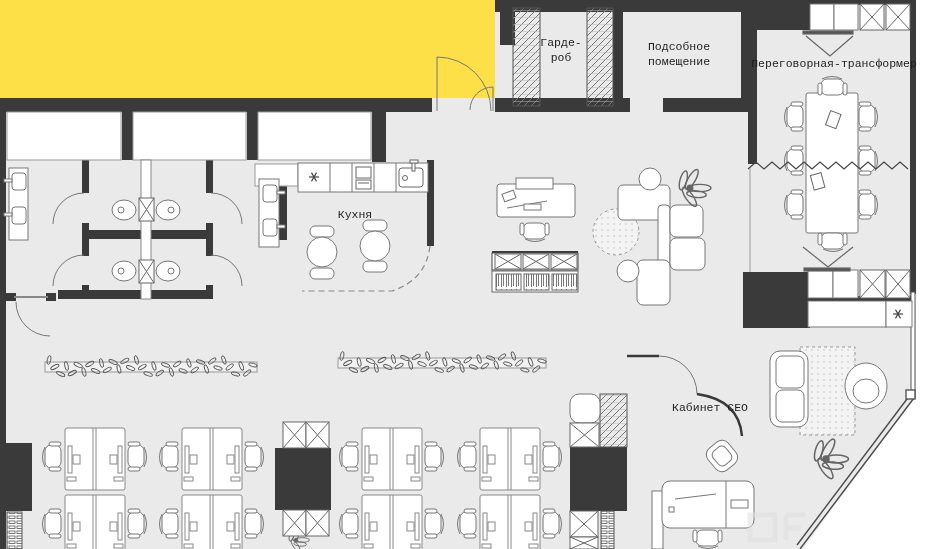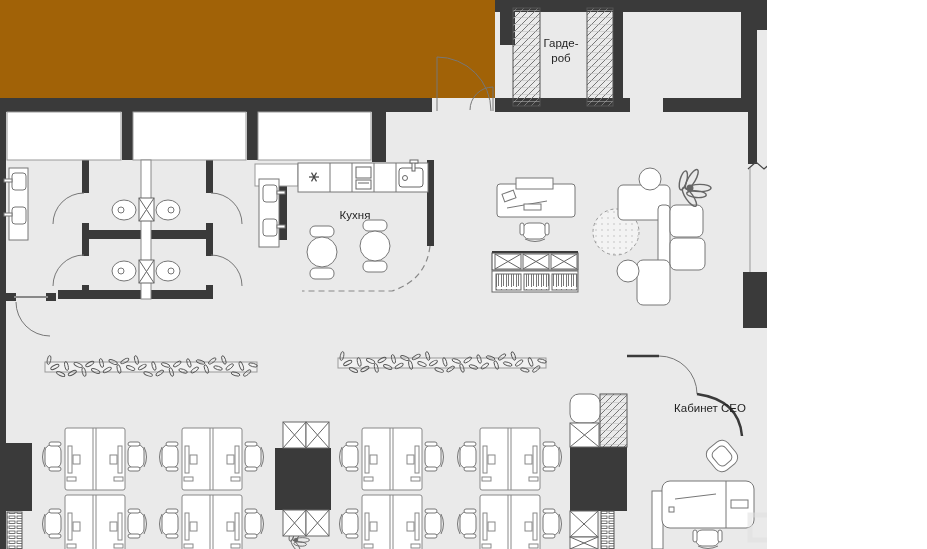--- a/index.html
+++ b/index.html
@@ -1,17 +1,17 @@
 <!DOCTYPE html>
 <html><head>
 <meta charset="utf-8">
 <style>
   html,body{margin:0;padding:0;background:#fff;}
-  .plan{position:relative;width:767px;height:549px;background:#a16207;overflow:hidden;
-        font-family:Liberation Sans, sans-serif;}
+  .plan{position:relative;width:927px;height:549px;background:#fde047;overflow:hidden;
+        font-family:Liberation Mono, monospace;}
   .plan svg{position:absolute;left:0;top:0;}
   .label{position:absolute;color:#1e1e1e;font-size:11.5px;line-height:1.3;text-align:center;
          white-space:pre-line;z-index:5;}
 </style>
 </head>
 <body>
 
 <div class="plan">
 
 <svg id="deco" width="927" height="549" viewBox="0 0 927 549">
@@ -460,15 +460,18 @@
       </g>
 
 <g opacity="0.55" stroke="#dedede" stroke-width="5" fill="none">
   <rect x="750" y="515" width="25" height="25"></rect>
   <path d="M786,515 h19 M786,515 v25 M786,528 h15"></path>
 </g>
 </svg>
 
 <div class="label" style="left:531px;top:36px;width:60px;">Гарде-
 роб</div>
+<div class="label" style="left:616px;top:40px;width:126px;">Подсобное
+помещение</div>
+<div class="label" style="left:750px;top:57px;width:168px;">Переговорная-трансформер</div>
 <div class="label" style="left:326px;top:208px;width:58px;">Кухня</div>
 <div class="label" style="left:664px;top:401px;width:92px;">Кабинет CEO</div>
 </div>
 
 </body></html>

